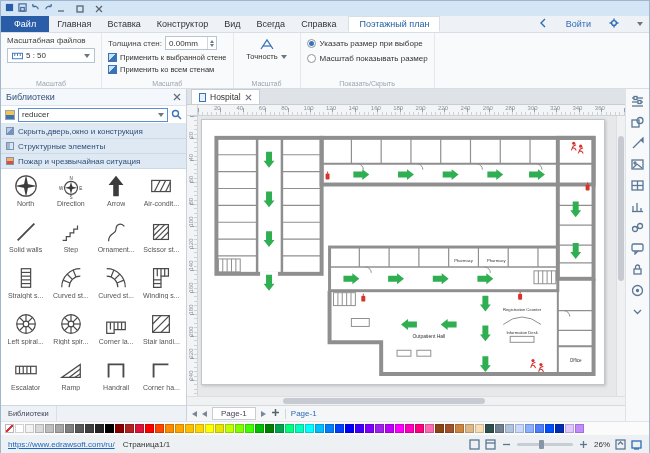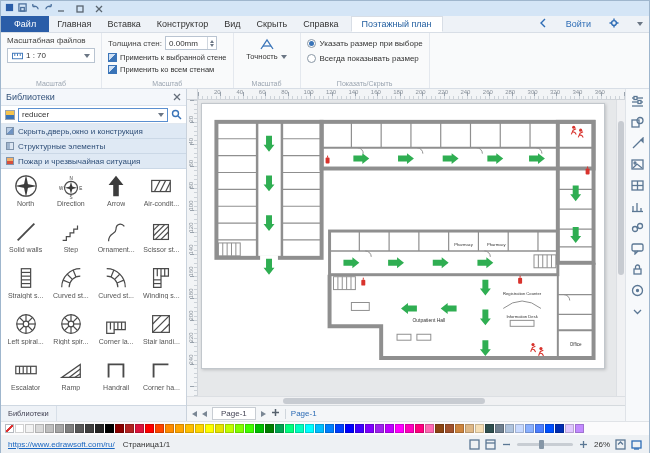--- a/index.html
+++ b/index.html
@@ -171,21 +171,21 @@
         </span>
     </div>
   </div>
 
   <div class="tabrow">
     <div class="file-tab">Файл</div>
     <div class="rtab">Главная</div>
     <div class="rtab">Вставка</div>
     <div class="rtab">Конструктор</div>
     <div class="rtab">Вид</div>
-    <div class="rtab">Скрыть</div>
+    <div class="rtab">Всегда</div>
     <div class="rtab">Справка</div>
     <div class="ctx-tab">Поэтажный план</div>
     <div class="tab-right">
       <span><svg viewBox="0 0 10 10">
             <polyline points="7,1 3,5 7,9"></polyline>
           </svg></span>
       <span>Войти</span>
       <span><svg viewBox="0 0 10 10">
             <circle cx="5" cy="5" r="2.4"></circle>
             <line x1="5" y1="0.5" x2="5" y2="2"></line>
@@ -200,21 +200,21 @@
   <div class="ribbon">
     <div class="rgroup">
       <span class="small-label">Масштабная файлов</span>
       <div class="combo">
         <svg viewBox="0 0 12 8">
             <rect x="0.5" y="1" width="11" height="6"></rect>
             <line x1="3" y1="1" x2="3" y2="4"></line>
             <line x1="6" y1="1" x2="6" y2="4"></line>
             <line x1="9" y1="1" x2="9" y2="4"></line>
           </svg>
-        <span>1 : 70</span>
+        <span>5 : 50</span>
         <span class="caret"></span>
       </div>
       <span class="rgroup-label">Масштаб</span>
     </div>
 
     <div class="rgroup">
       <div class="spin-row">
         <span>Толщина стен:</span>
         <div class="spinbox">
           <span>0.00mm</span>
@@ -251,21 +251,21 @@
       <span class="rgroup-label">Масштаб</span>
     </div>
 
     <div class="rgroup">
       <div class="radio-row">
         <span class="radio on"></span>
         <span>Указать размер при выборе</span>
       </div>
       <div class="radio-row">
         <span class="radio"></span>
-        <span>Всегда показывать размер</span>
+        <span>Масштаб показывать размер</span>
       </div>
       <span class="rgroup-label">Показать/Скрыть</span>
     </div>
   </div>
 
   <div class="main">
 
     <div class="sidebar">
       <div class="sb-header">
         <span>Библиотеки</span>
@@ -489,20 +489,30 @@
             <span>Corner ha...</span>
           </div>
       </div>
 
       <div class="sb-footer">
         <div class="sbf-btn">Библиотеки</div>
       </div>
     </div>
 
     <div class="canvas-col">
+      <div class="doc-tabs">
+        <div class="doc-tab">
+          <span class="doc-ic"></span>
+          <span>Hospital</span>
+          <svg viewBox="0 0 8 8">
+              <line x1="1" y1="1" x2="7" y2="7"></line>
+              <line x1="7" y1="1" x2="1" y2="7"></line>
+            </svg>
+        </div>
+      </div>
       <div class="ruler-row">
         <div class="ruler-corner"></div>
         <div class="ruler-h">
             <span style="left: 16px;">20</span>
             <span style="left: 38.4px;">40</span>
             <span style="left: 60.8px;">60</span>
             <span style="left: 83.2px;">80</span>
             <span style="left: 105.6px;">100</span>
             <span style="left: 128px;">120</span>
             <span style="left: 150.4px;">140</span>

